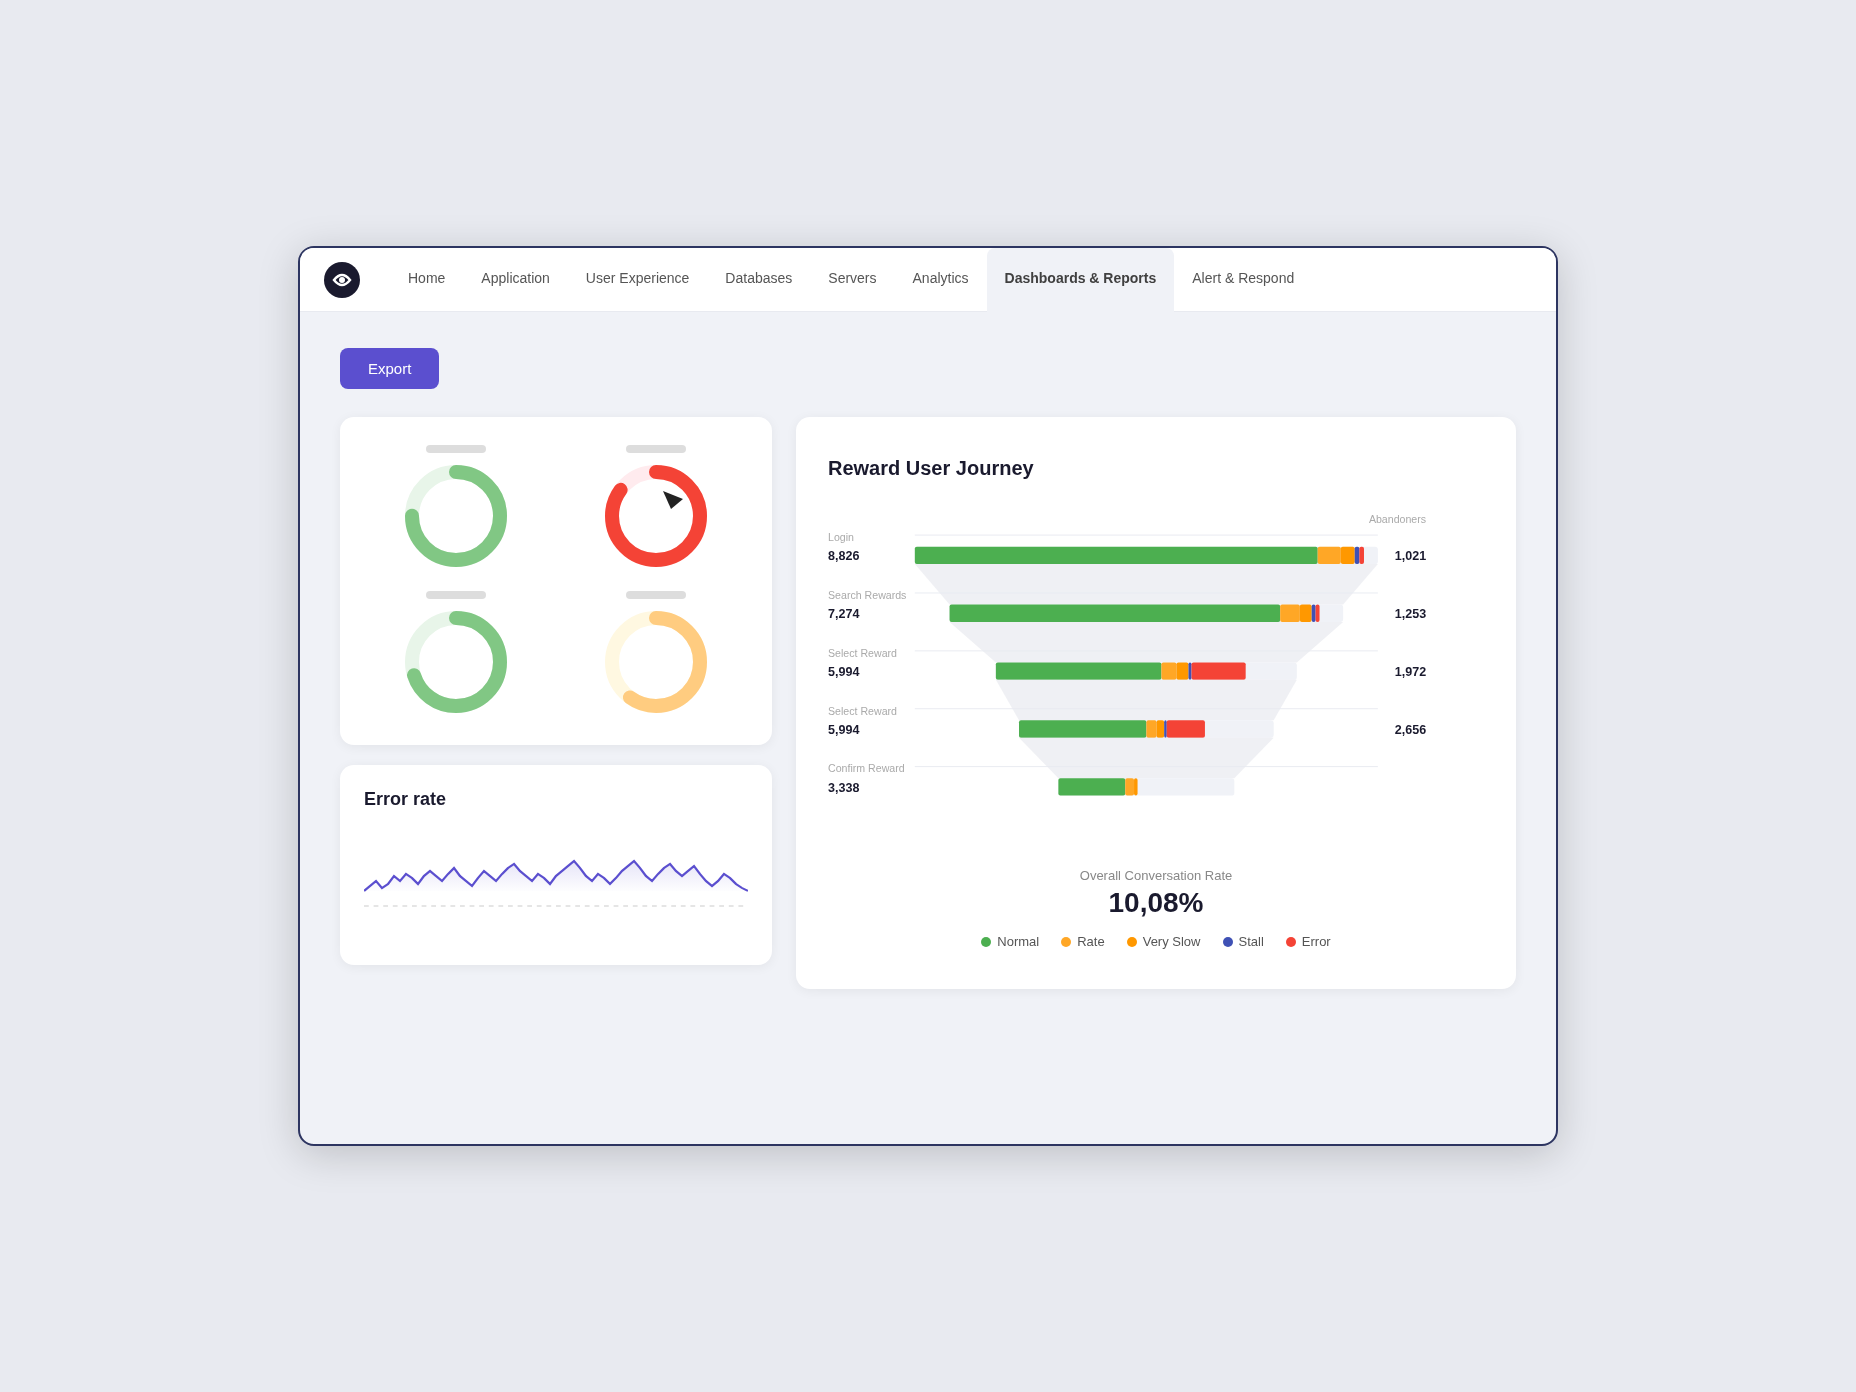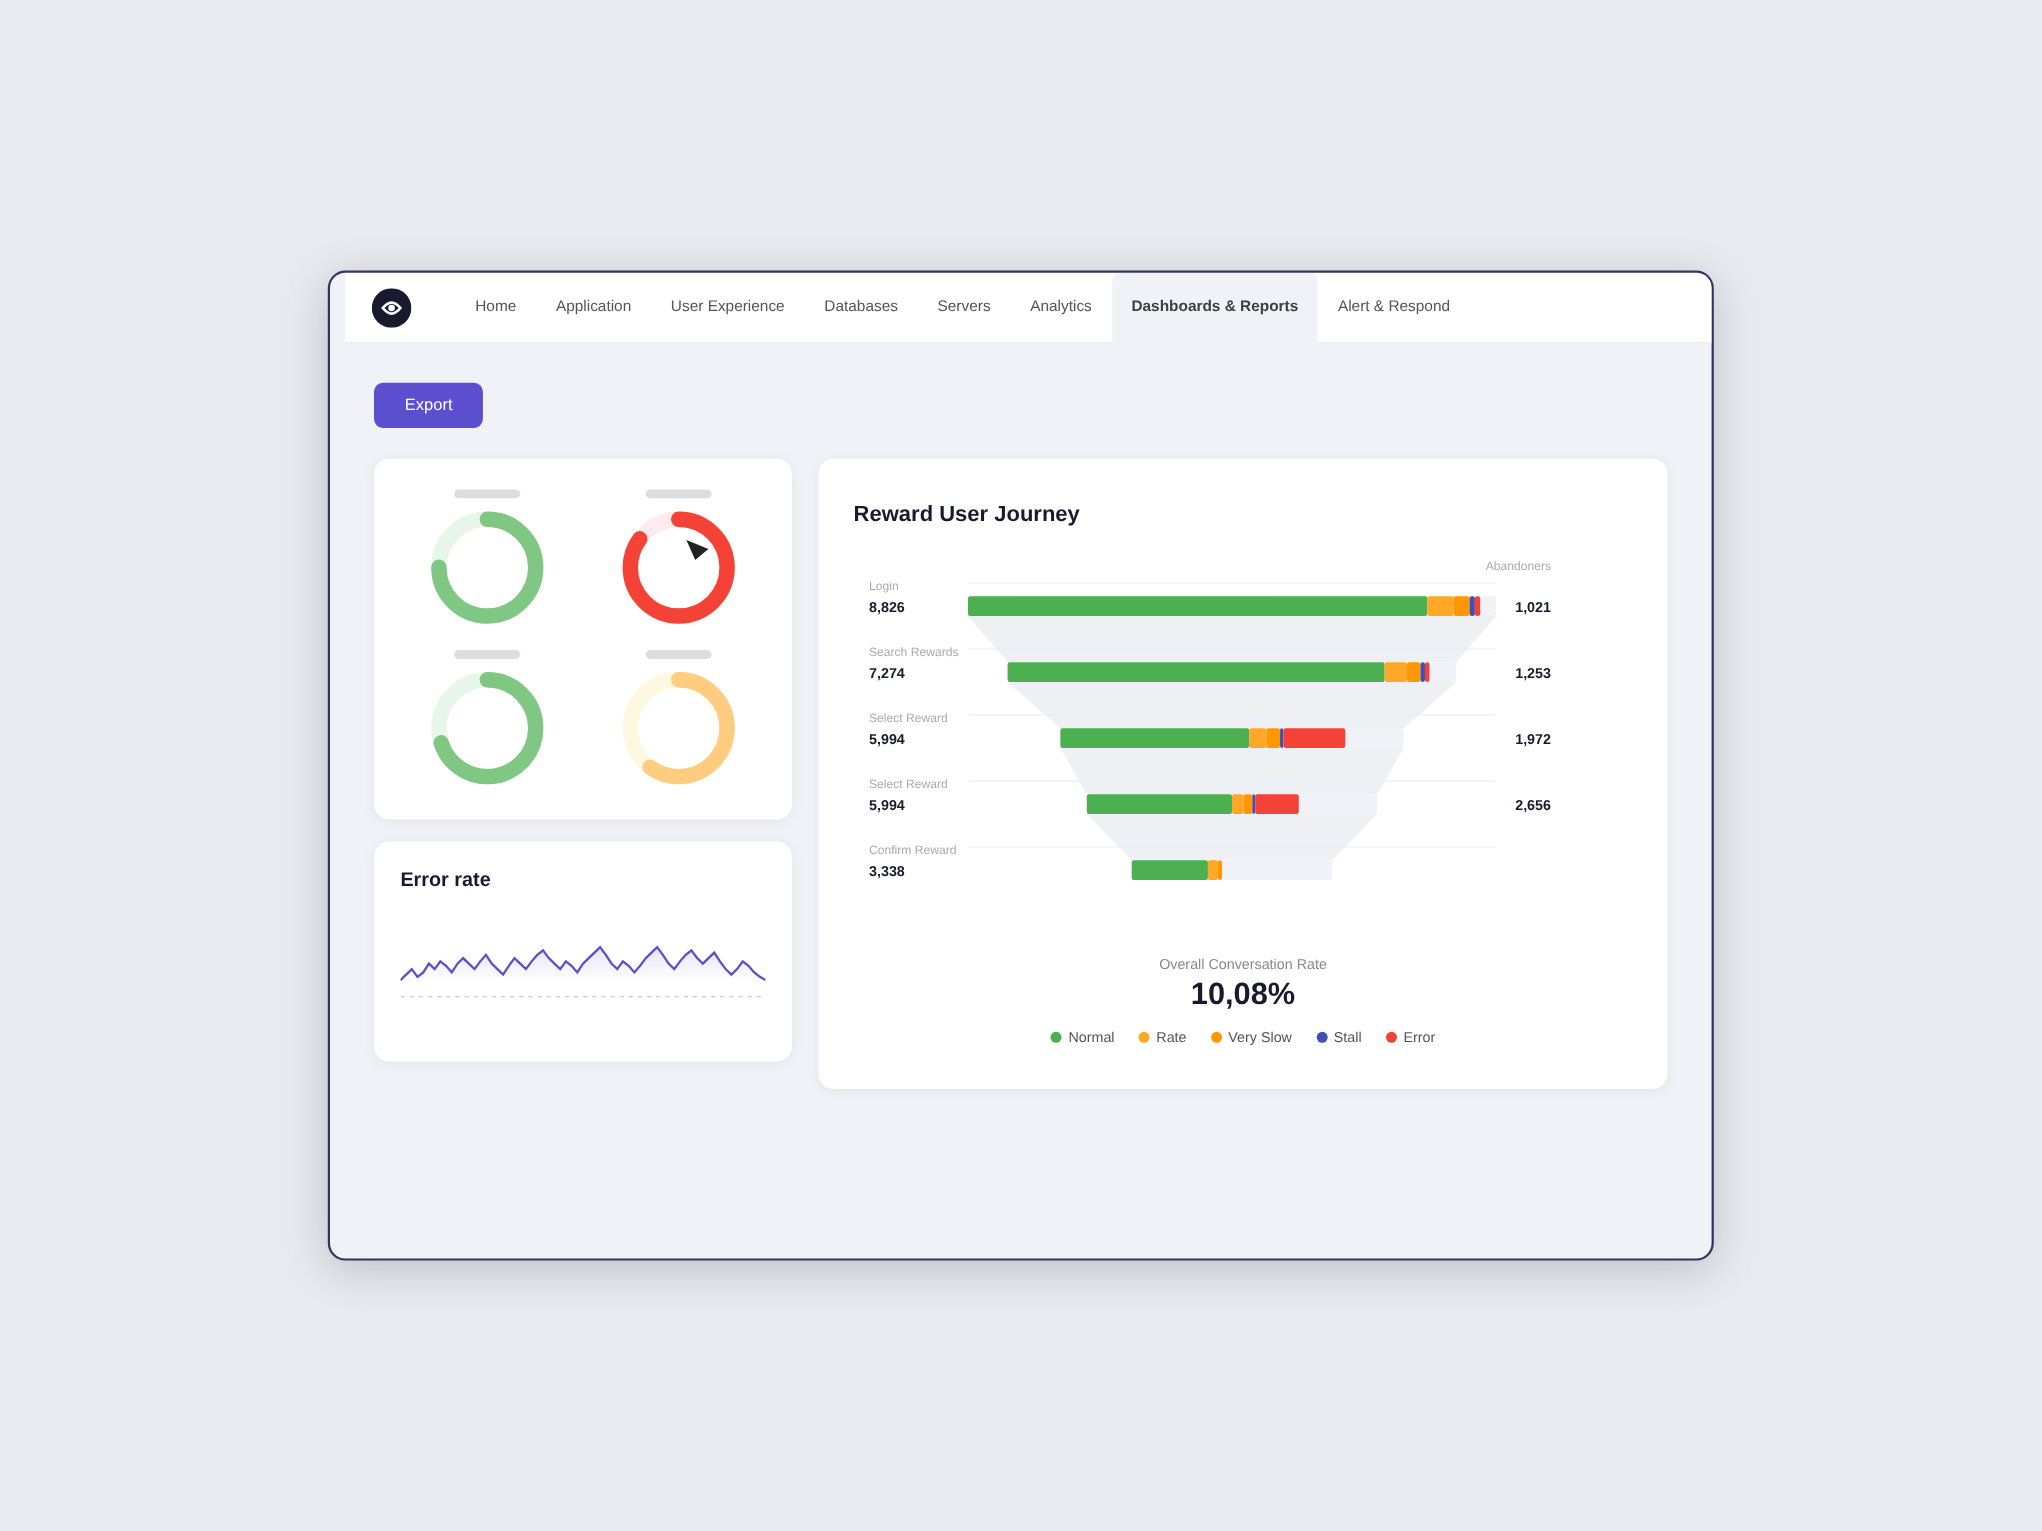--- a/index.html
+++ b/index.html
@@ -22,22 +22,21 @@
       box-shadow: 0 8px 40px rgba(0,0,0,0.18);
     }
     
     .navbar {
       background: #fff;
       display: flex;
       align-items: center;
       padding: 0 24px;
       height: 64px;
       border-bottom: 1px solid #e8eaf0;
-      gap: 16px;
-      margin-left: 14px;
+      gap: 6px;
     }
     .nav-logo {
       width: 36px;
       height: 36px;
       margin-right: 24px;
       flex-shrink: 0;
     }
     .nav-items {
       display: flex;
       align-items: center;
@@ -90,21 +89,21 @@
     .cards-row {
       display: flex;
       gap: 24px;
       align-items: flex-start;
     }
     
     .left-col {
       display: flex;
       flex-direction: column;
       gap: 20px;
-      width: 380px;
+      width: 432px;
       flex-shrink: 0;
     }
     .card {
       background: #fff;
       border-radius: 14px;
       padding: 24px;
       box-shadow: 0 2px 12px rgba(0,0,0,0.06);
     }
     
     .donut-card {

